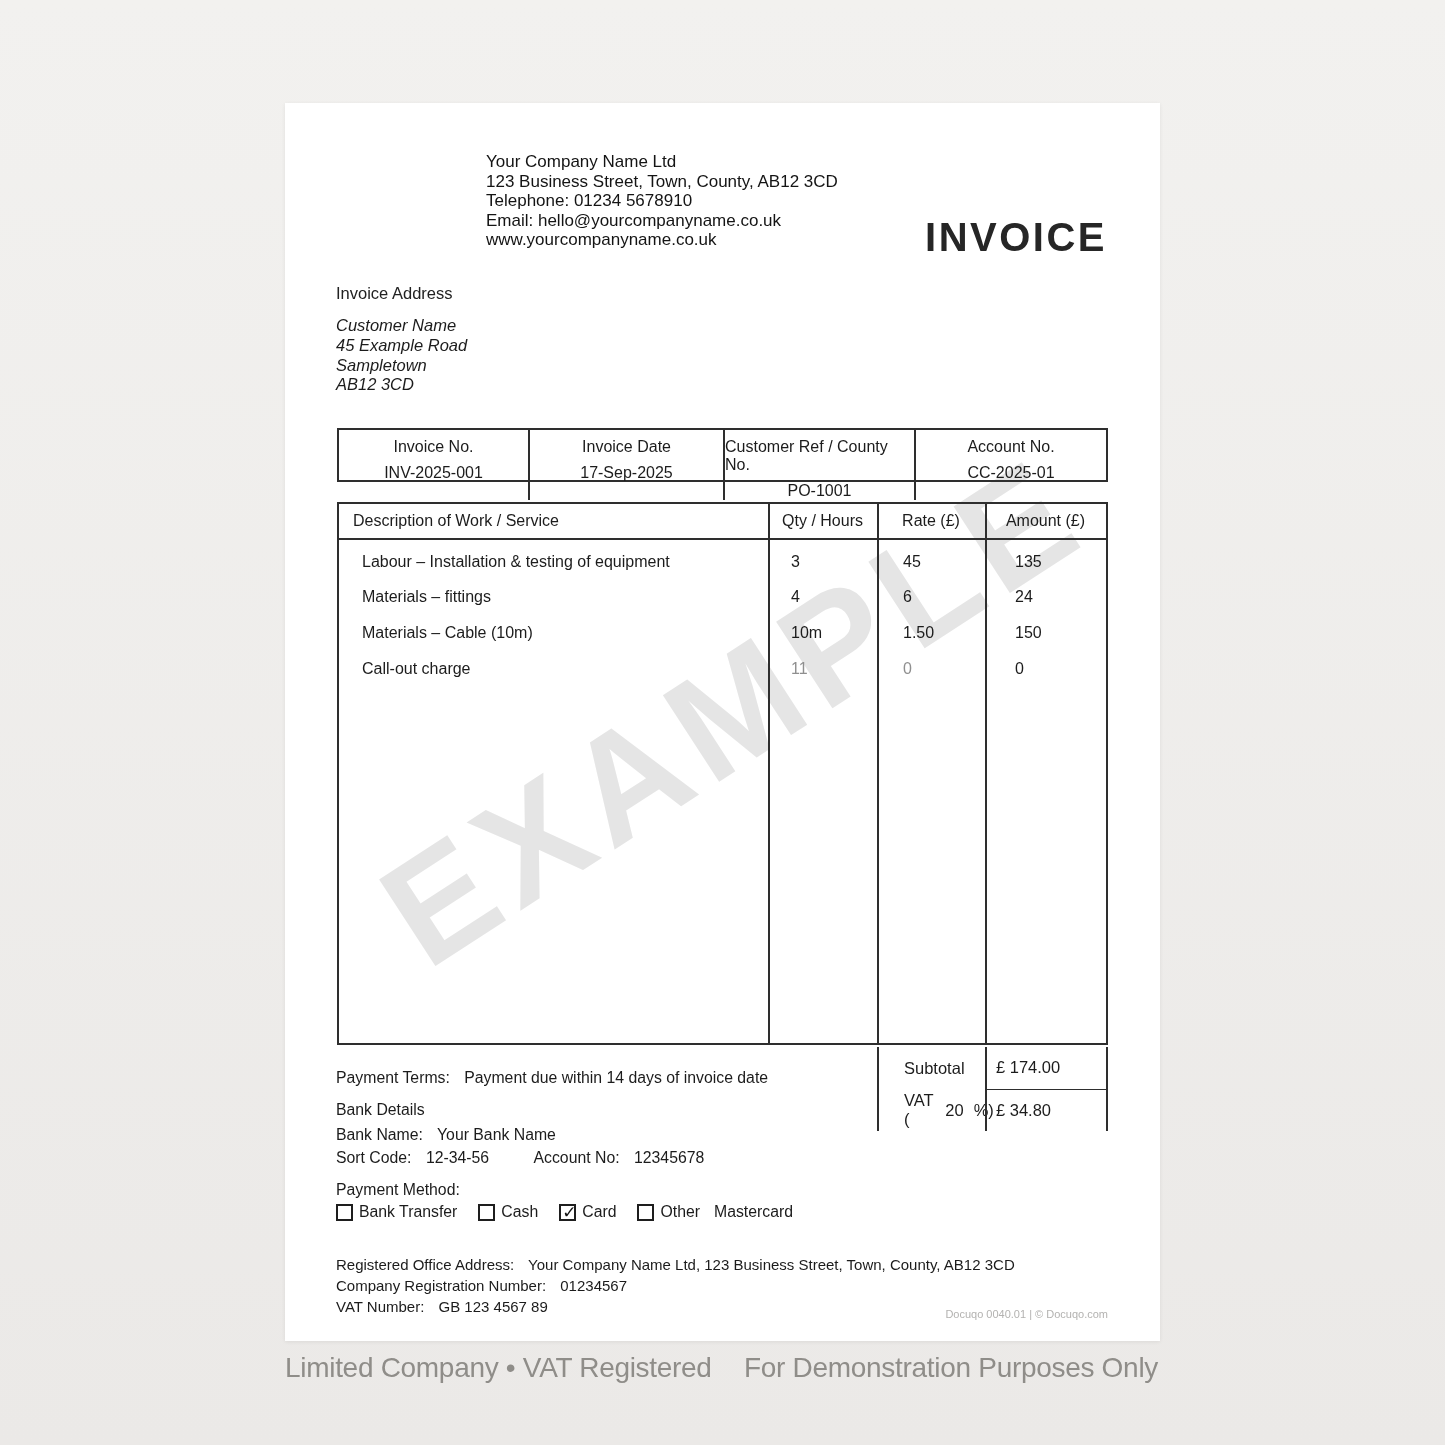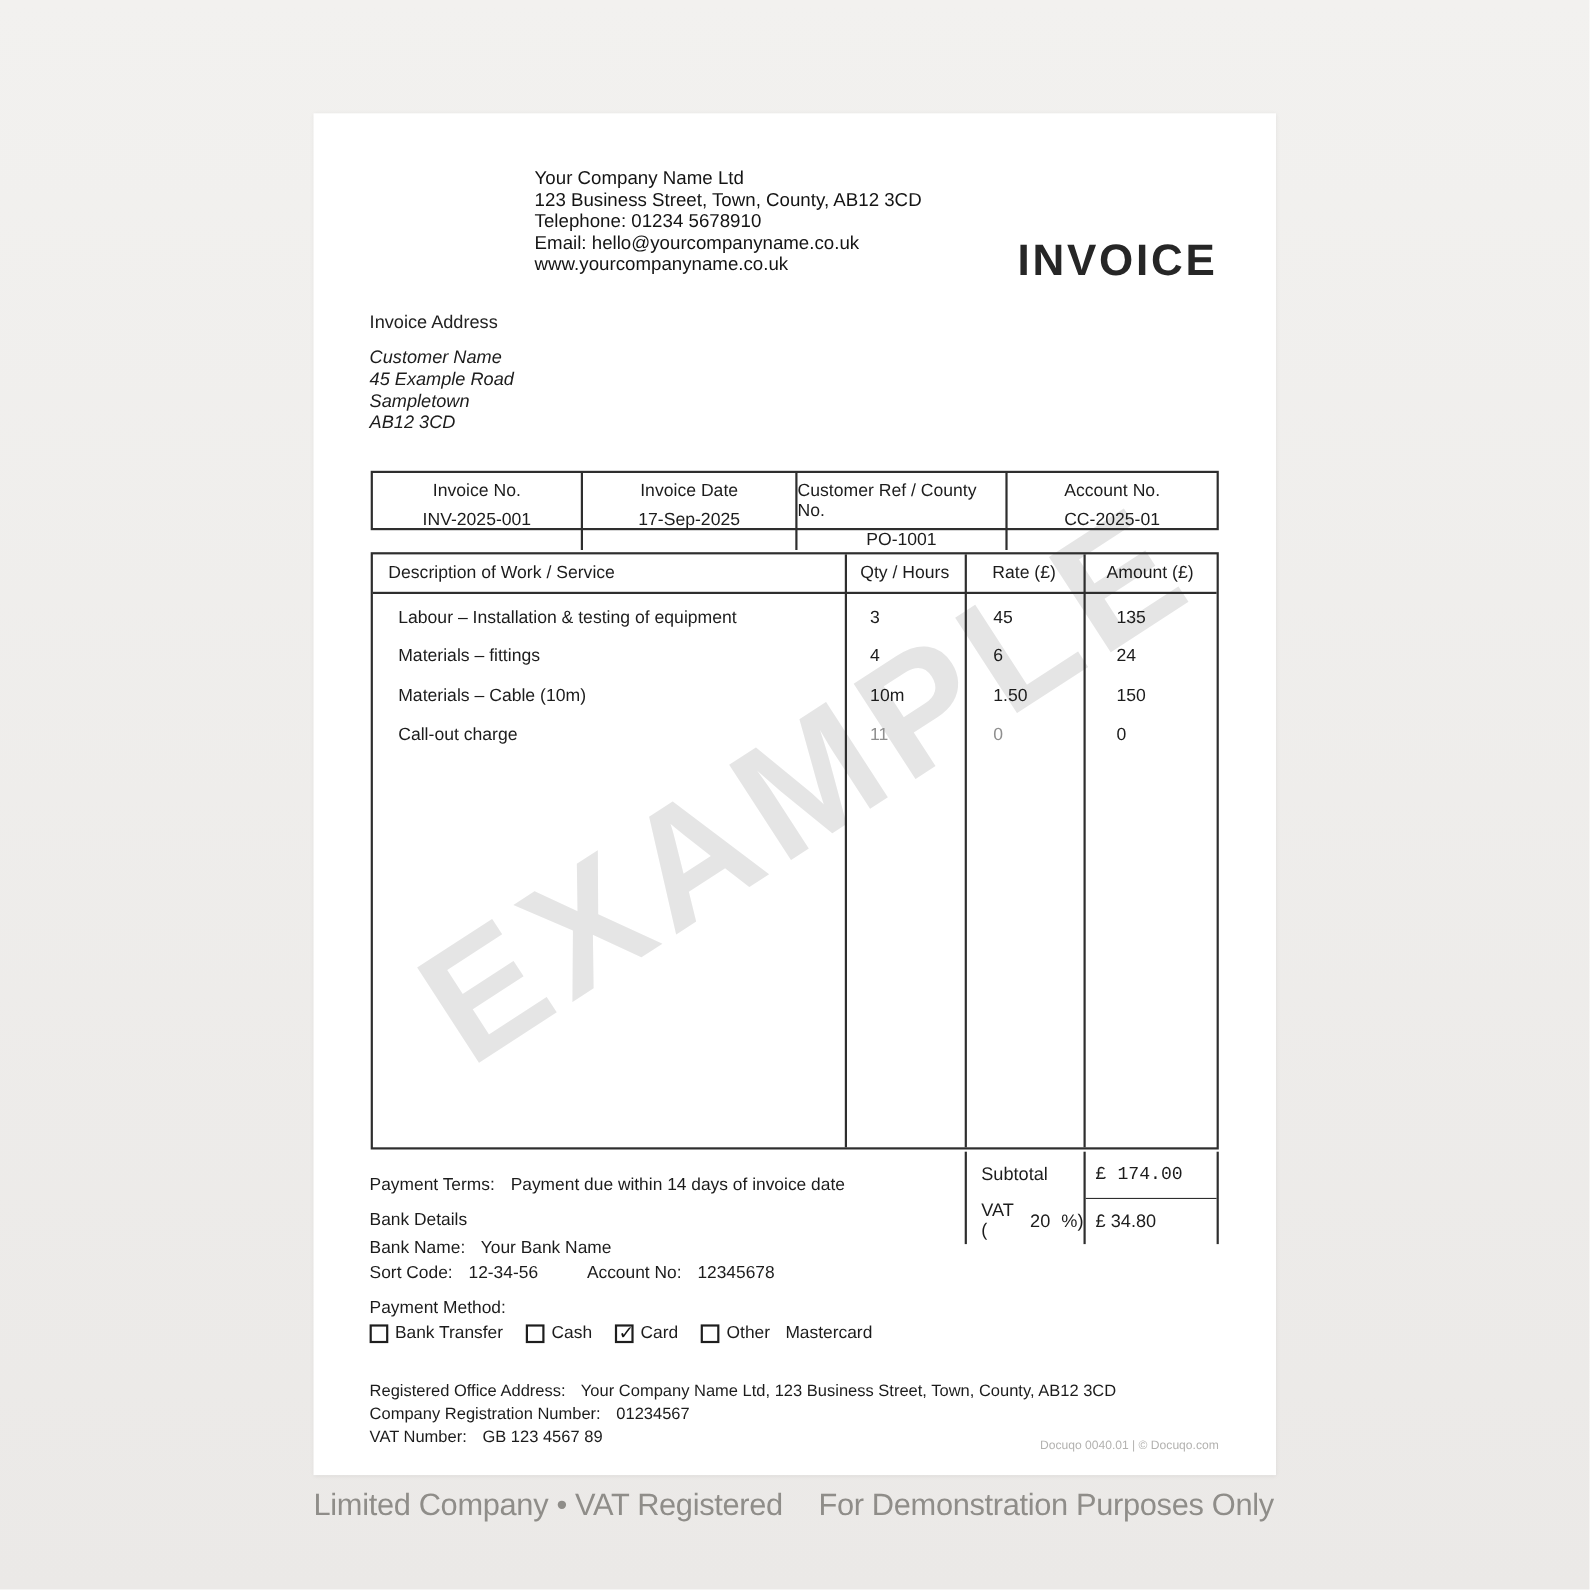--- a/index.html
+++ b/index.html
@@ -45,24 +45,24 @@
   .c-desc{padding-left:23px;}
   .c-qty{padding-left:23px;}
   .c-rate{padding-left:26px;}
   .c-amt{padding-left:30px;}
   .muted{color:#8f8f8f;}
 
   
   .totals{position:absolute;left:592px;top:944px;width:231px;box-sizing:border-box;font-size:16.5px;}
   .t-upper{height:84px;display:flex;border-left:2px solid #2e2e2e;border-right:2px solid #2e2e2e;box-sizing:border-box;}
   .t-labels{width:106px;display:flex;flex-direction:column;}
-  .t-labels > div{flex:1;display:flex;align-items:center;padding-left:13px;}
+  .t-labels > div{flex:1;display:flex;align-items:center;padding-left:25px;}
   .t-values{flex:1;display:flex;flex-direction:column;border-left:2px solid #2e2e2e;}
   .t-values > div{flex:1;display:flex;align-items:center;padding-left:9px;}
-  .t-values > div:first-child{border-bottom:1.5px solid #2e2e2e;font-family:Liberation Mono, monospace;}
+  .t-values > div:first-child{border-bottom:1.5px solid #2e2e2e;}
   .vat-label{display:flex;align-items:center;}
   .vat-rate{margin:0 10px 0 12px;}
   .t-total{height:42px;border:3px solid #1d1d1d;display:flex;font-weight:bold;font-size:17.5px;box-sizing:border-box;}
   .t-total .tl{width:103px;display:flex;align-items:center;padding-left:8px;}
   .t-total .tv{flex:1;display:flex;align-items:center;padding-left:8px;border-left:2px solid #1d1d1d;}
 
   
   .pline{position:absolute;left:51px;font-size:15.8px;white-space:nowrap;}
   .lab{margin-right:10px;}
   .cbrow{position:absolute;left:51px;top:1100px;display:flex;align-items:center;font-size:15.8px;}

